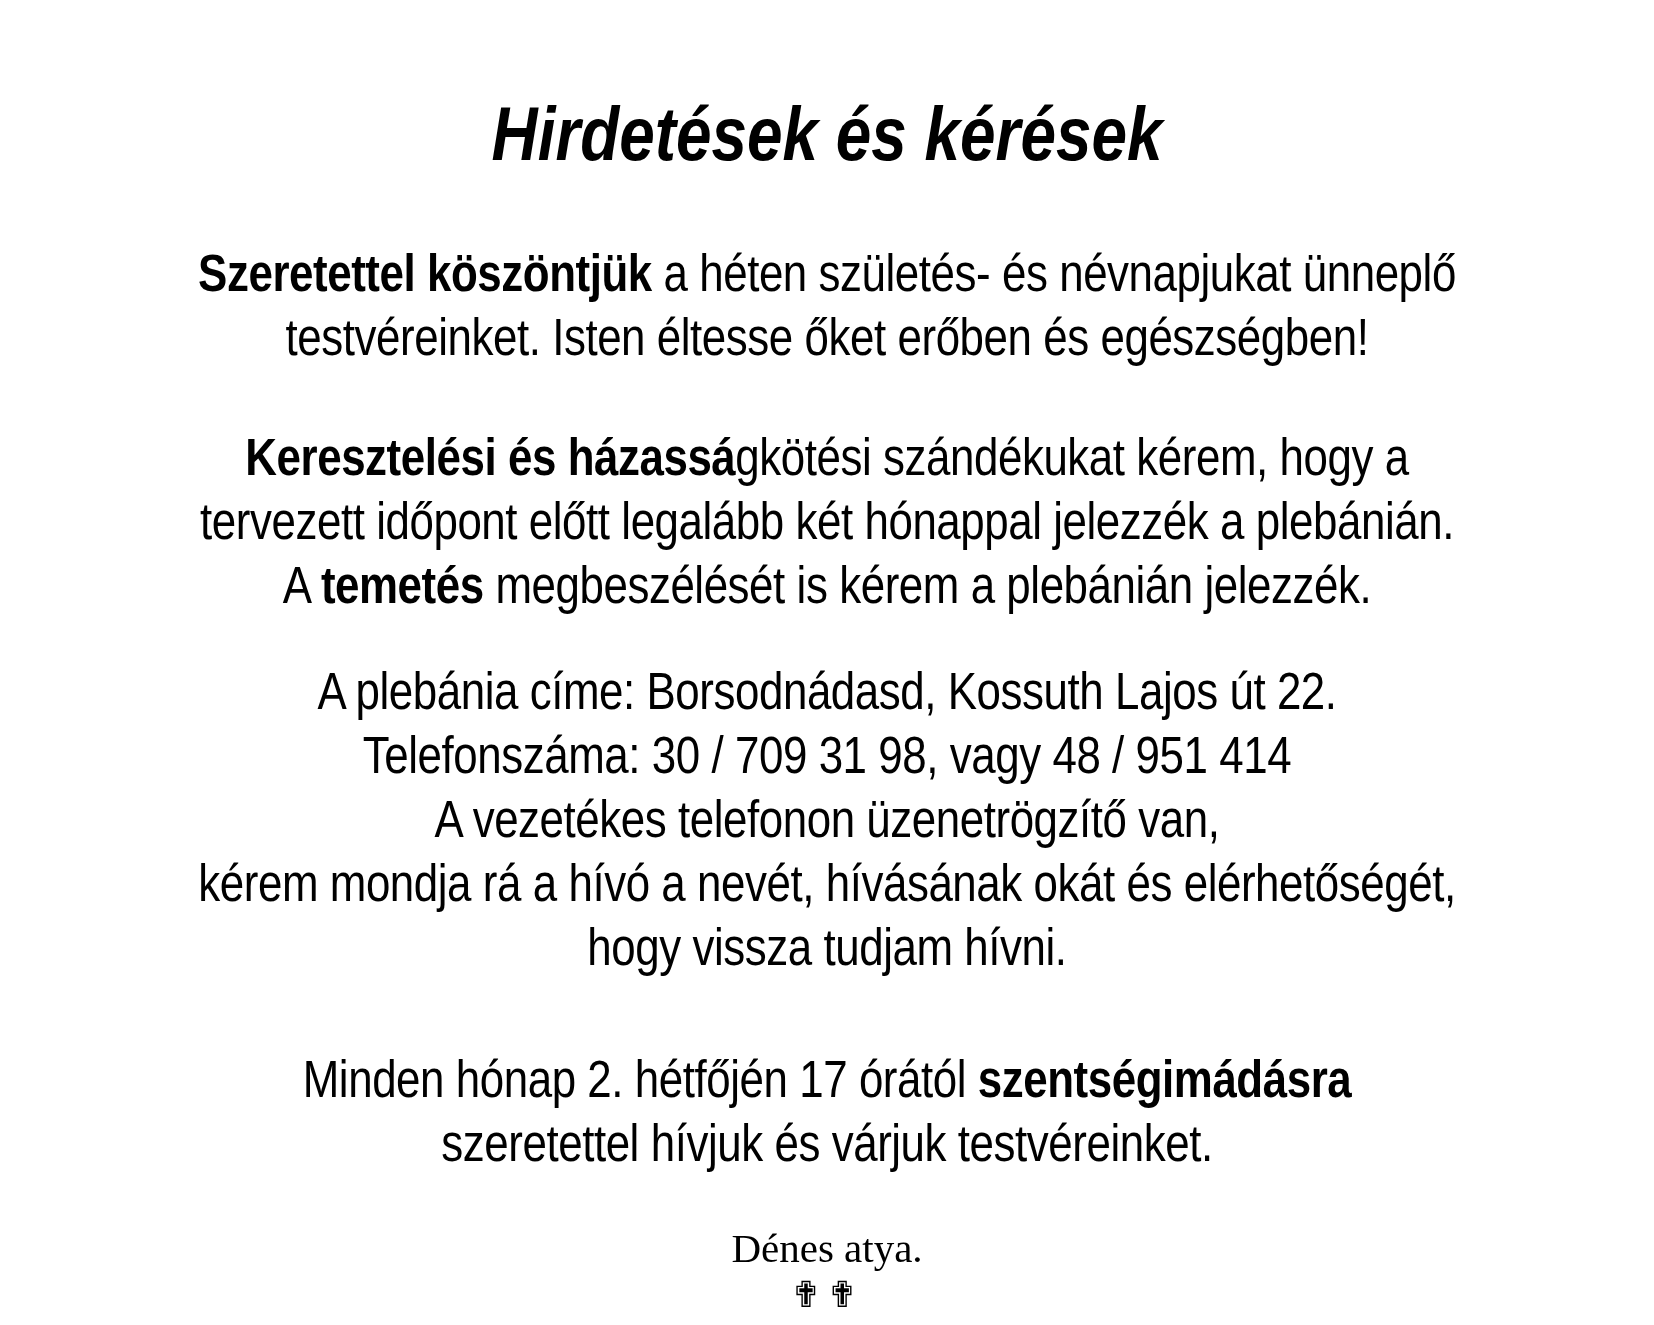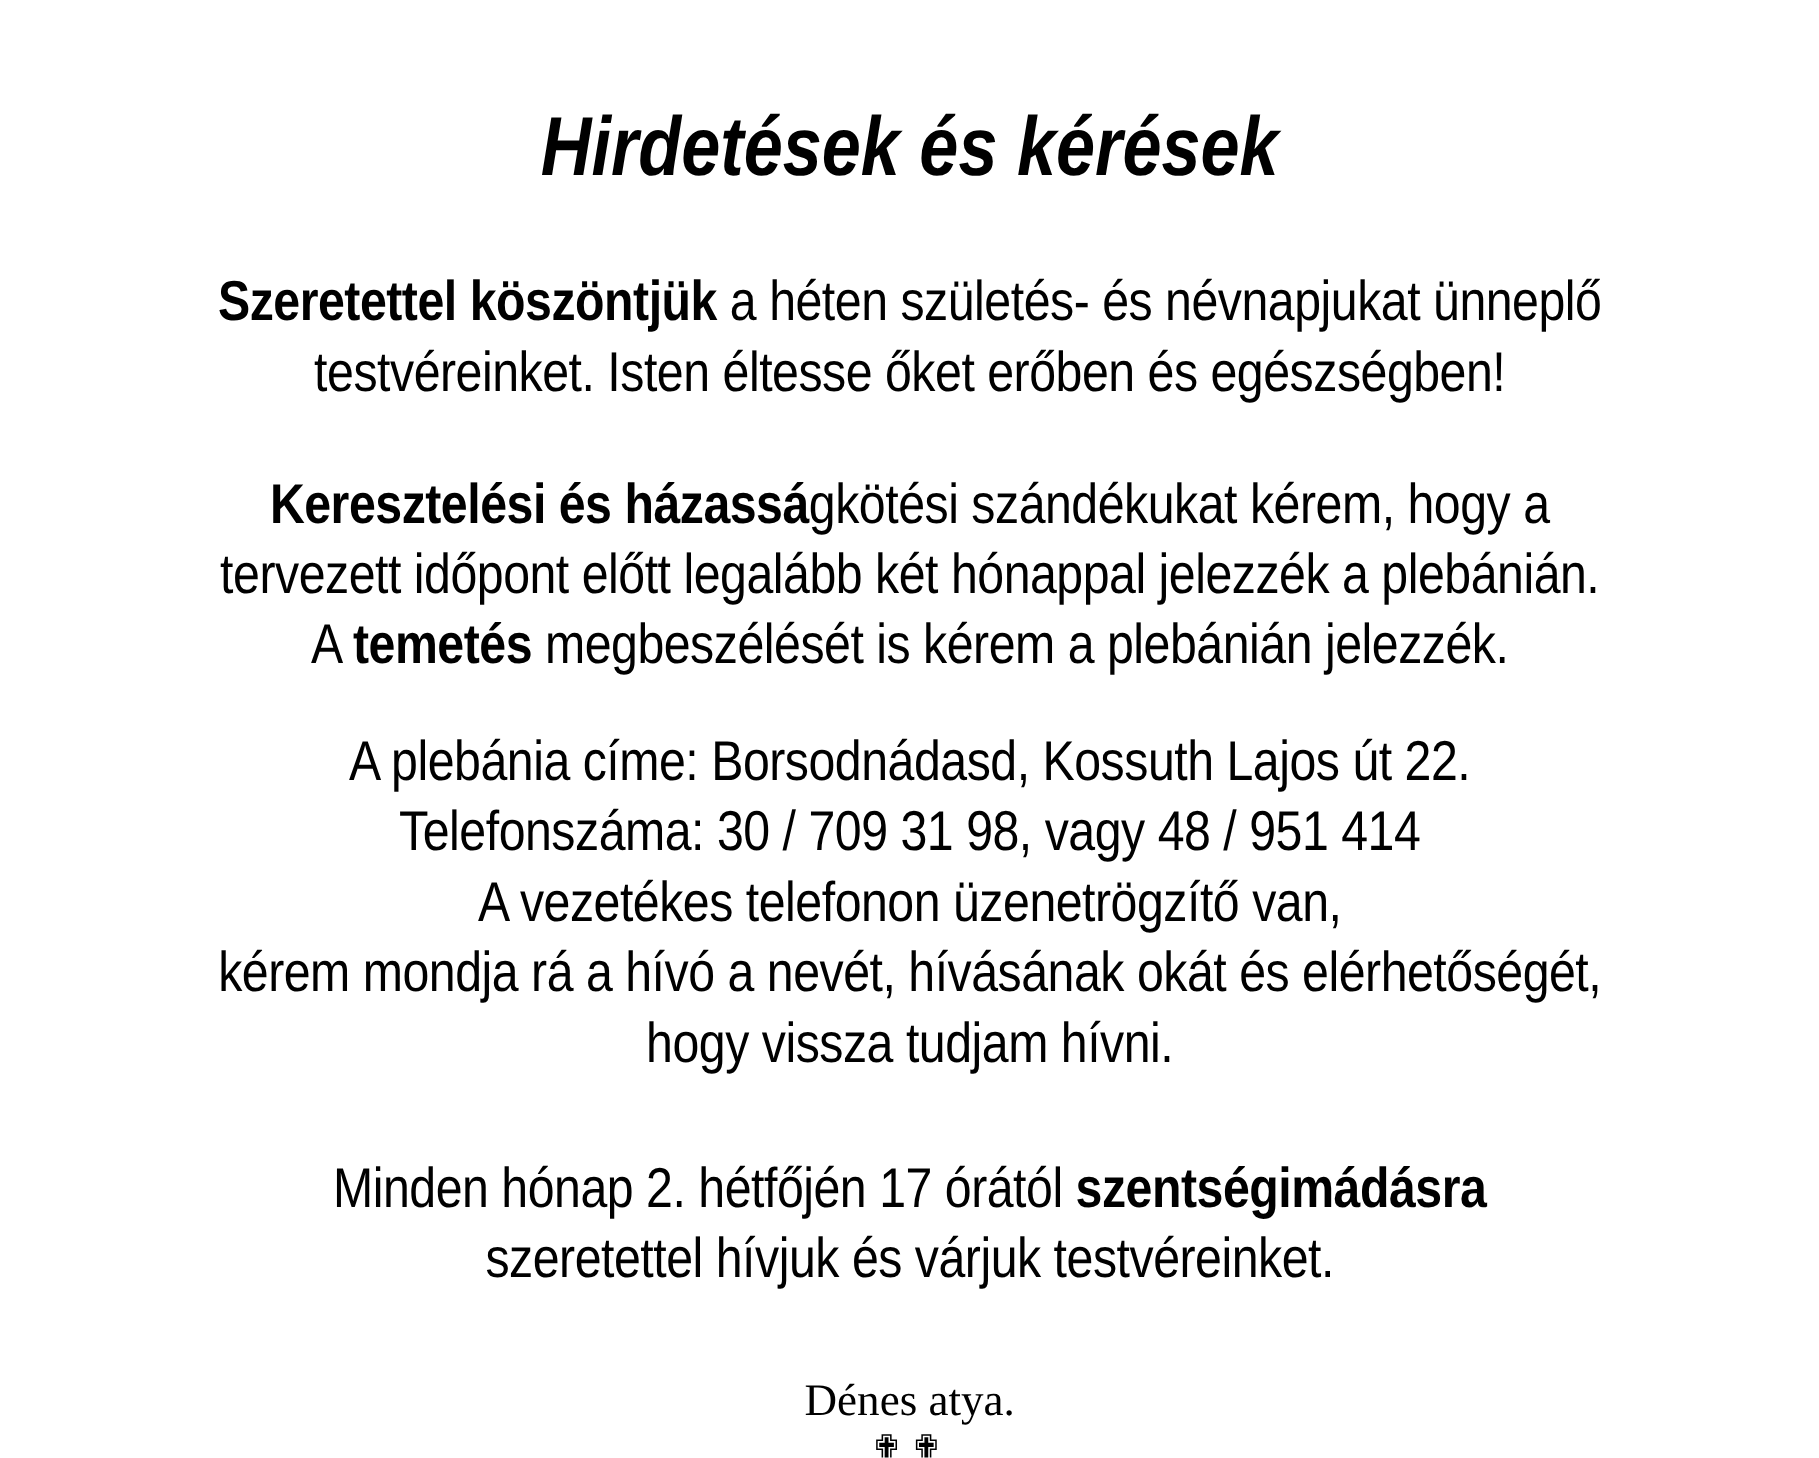--- a/index.html
+++ b/index.html
@@ -39,21 +39,21 @@
     line-height: 64px;
     margin: 0;
   }
   .para .line { white-space: nowrap; }
   .para .bold { font-weight: bold; }
   .para-1 { margin-top: 70px; }
   .para-2 { margin-top: 56px; }
   .para-3 { margin-top: 42px; }
   .para-4 { margin-top: 68px; }
   .signature {
-    margin-top: 74px;
+    margin-top: 50px;
     font-family: "Liberation Serif", serif;
     font-size: 41px;
     line-height: 1.1;
   }
   .crosses {
     margin-top: 4px;
     font-family: "DejaVu Sans", sans-serif;
     font-size: 36px;
     line-height: 1.1;
     letter-spacing: 6px;

